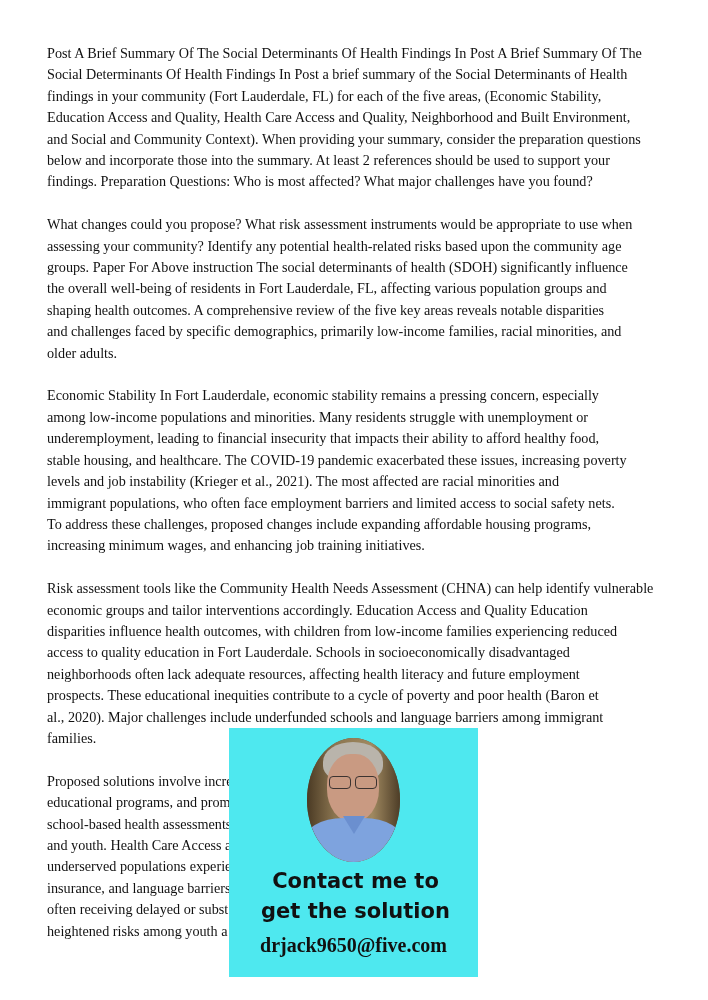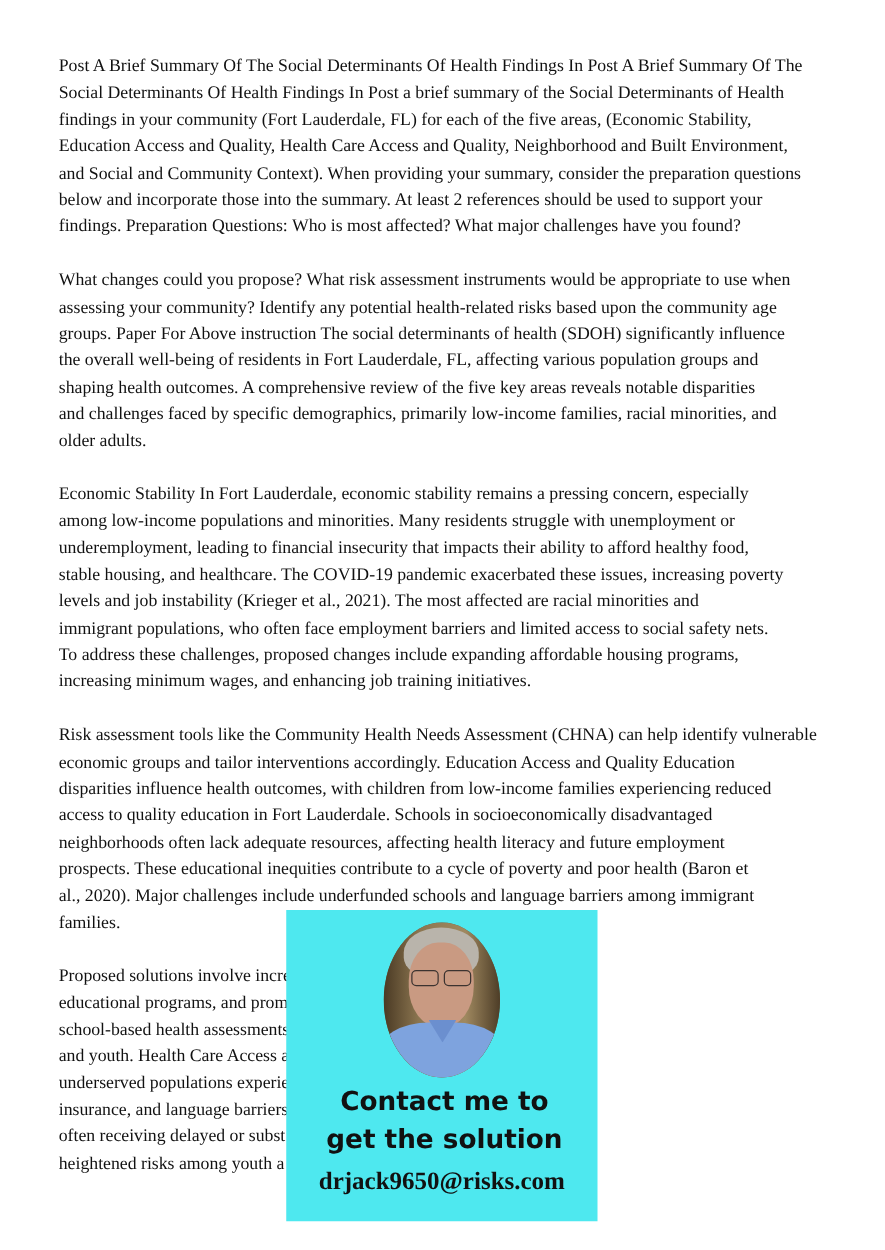--- a/index.html
+++ b/index.html
@@ -180,14 +180,14 @@
     <div class="face"></div>
     <div class="glasses">
         <span></span>
         <span></span>
       </div>
     <div class="shirt"></div>
     <div class="collar"></div>
   </div>
   <div class="headline">Contact me to
 get the solution</div>
-  <div class="email">drjack9650@risks.com</div>
+  <div class="email">drjack9650@five.com</div>
 </div>
 
 </body></html>

